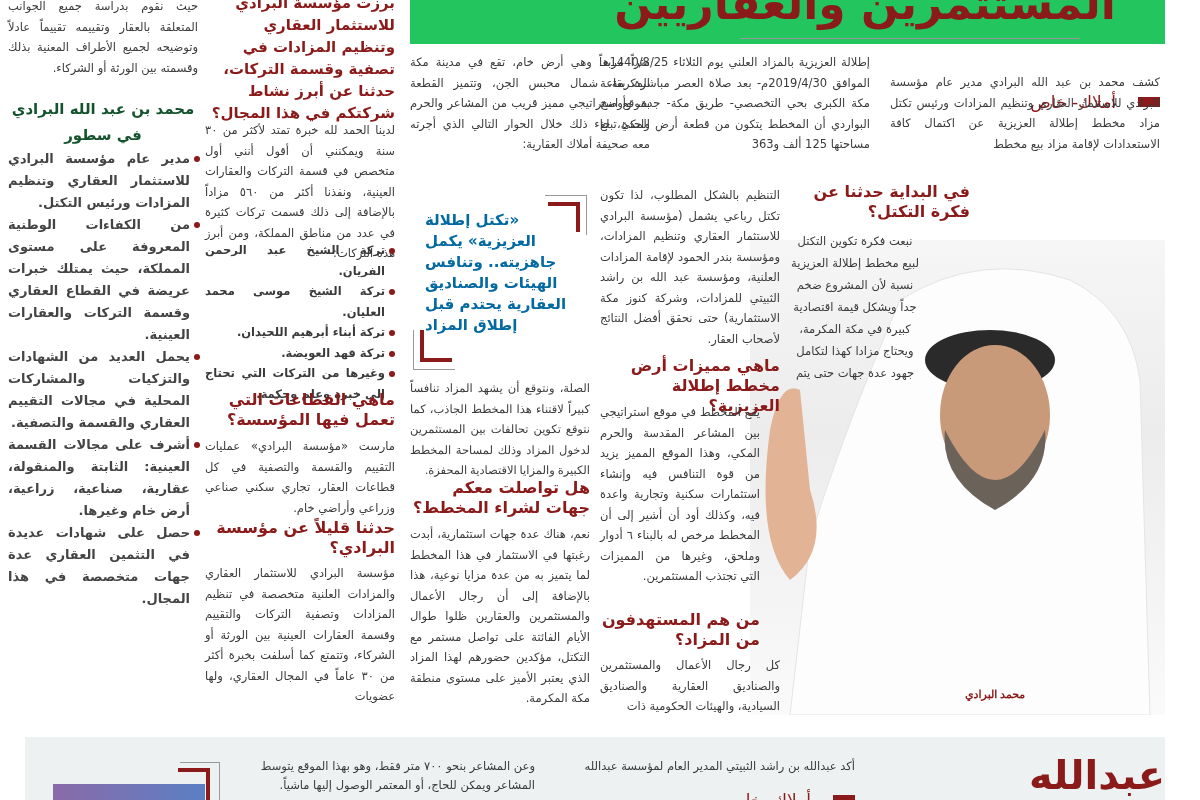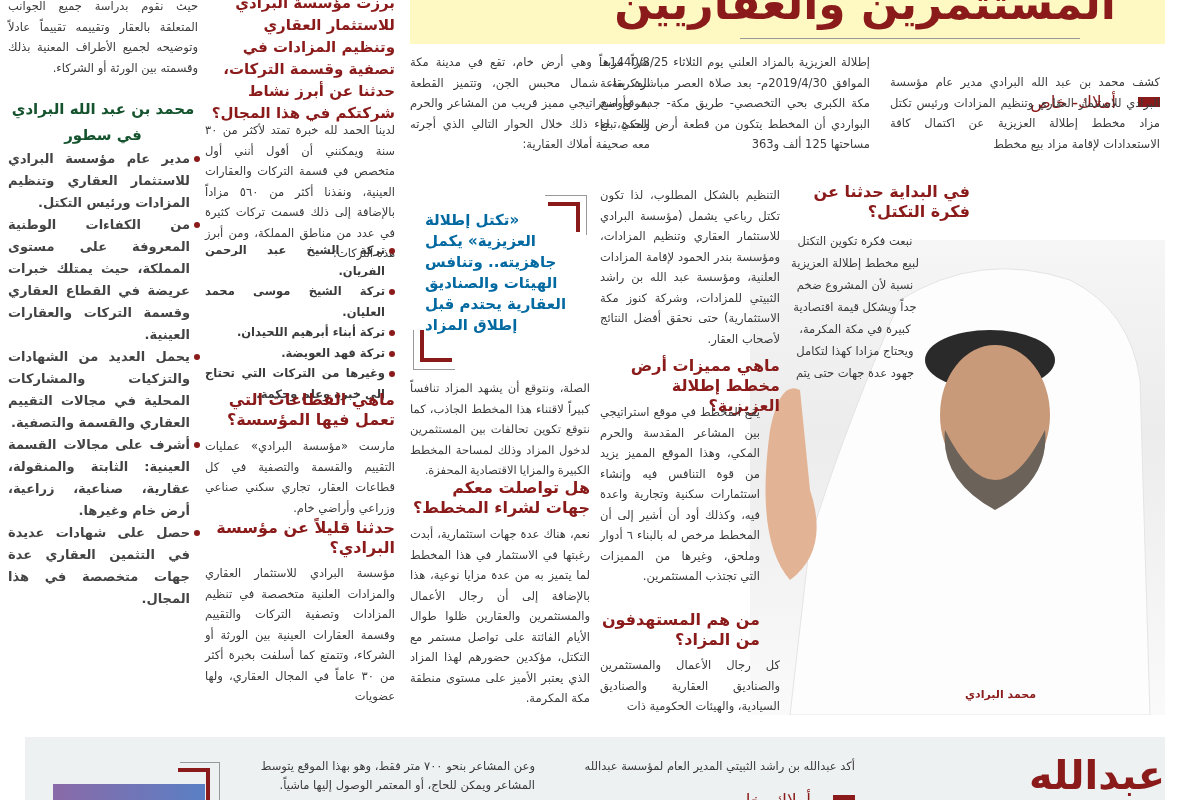--- a/index.html
+++ b/index.html
@@ -1,19 +1,19 @@
 <!DOCTYPE html>
 <html><head>
 <meta charset="utf-8">
 <style>
   * { box-sizing: border-box; margin: 0; padding: 0; }
   html, body { width: 1200px; height: 800px; overflow: hidden; background: #ffffff; }
   body { font-family: "DejaVu Sans", sans-serif; color: #333; position: relative; direction: rtl; }
   .abs { position: absolute; }
-  .headline-band { background: #fef9c3; }
+  .headline-band { background: #22c55e; }
   .headline { color: #8b1a1a; font-weight: bold; font-size: 44px; line-height: 44px; text-align: center; white-space: nowrap; }
   .rule { height: 1px; background: #999; }
   .col { font-size: 11.5px; line-height: 20.5px; text-align: justify; color: #3a3a3a; }
   .q { color: #8b1a1a; font-weight: bold; font-size: 16px; line-height: 20px; }
   .tag { font-size: 17px; color: #8b1a1a; display: flex; align-items: center; gap: 22px; line-height: 20px; margin-top: 40px;}
   .tag .sq { width: 22px; height: 10px; background: #8b1a1a; display: inline-block; }
   .bul { padding-right: 10px; position: relative; font-weight: bold; }
   .bul::before { content: ""; position: absolute; right: 0; top: 8px; width: 6px; height: 6px; border-radius: 50%; background: #8b1a1a; }
   .side { font-size: 13px; line-height: 22px; color: #444; text-align: justify; }
   .side-title { color: #14532d; font-size: 15px; font-weight: bold; line-height: 26px; text-align: center; }
@@ -37,21 +37,21 @@
 <div class="abs rule" style="left:740px; top:38px; width:340px;"></div>
 
 <div class="abs tag" style="left:1000px; top:52px; width:160px; justify-content:flex-start;">
   <span class="sq"></span>
   <span>أملاك- خاص</span>
 </div>
 <div class="abs col" style="left:890px; top:72px; width:270px;">كشف محمد بن عبد الله البرادي مدير عام مؤسسة البرادي للاستثمار العقاري وتنظيم المزادات ورئيس تكتل مزاد مخطط إطلالة العزيزية عن اكتمال كافة الاستعدادات لإقامة مزاد بيع مخطط</div>
 <div class="abs col" style="left:600px; top:52px; width:270px;">إطلالة العزيزية بالمزاد العلني يوم الثلاثاء 1440/8/25هـ الموافق 2019/4/30م- بعد صلاة العصر مباشرة، بقاعة مكة الكبرى بحي التخصصي- طريق مكة- جدة، وأوضح البواردي أن المخطط يتكون من قطعة أرض واحدة تبلغ مساحتها 125 ألف و363</div>
 <div class="abs col" style="left:410px; top:52px; width:240px;">متراً مربعاً وهي أرض خام، تقع في مدينة مكة المكرمة، شمال محبس الجن، وتتميز القطعة بموقع استراتيجي مميز قريب من المشاعر والحرم المكي، جاء ذلك خلال الحوار التالي الذي أجرته معه صحيفة أملاك العقارية:</div>
 
-<div class="abs photo" style="left:750px; top:240px; width:415px; height:475px;">
+<div class="abs photo" style="left:750px; top:240px; width:415px; height:475px;font-family:Liberation Serif, serif;">
   <svg width="415" height="475" viewBox="0 0 415 475">
     <path d="M150 60 Q230 10 320 40 Q380 70 390 140 L400 475 L40 475 L60 300 Q90 200 150 60 Z" fill="#fdfdfd" stroke="#e4e4e4"></path>
     <ellipse cx="240" cy="120" rx="65" ry="30" fill="#2a2a2a"></ellipse>
     <ellipse cx="245" cy="175" rx="55" ry="70" fill="#c99a7a"></ellipse>
     <path d="M195 190 Q245 290 295 190 Q300 240 245 270 Q190 240 195 190 Z" fill="#6b625a"></path>
     <path d="M20 190 Q30 140 50 150 L60 250 Q80 310 40 340 Q5 300 20 190 Z" fill="#e2b394"></path>
   </svg>
   <div class="abs caption" style="left:215px; top:448px;">محمد البرادي</div>
 </div>
 

